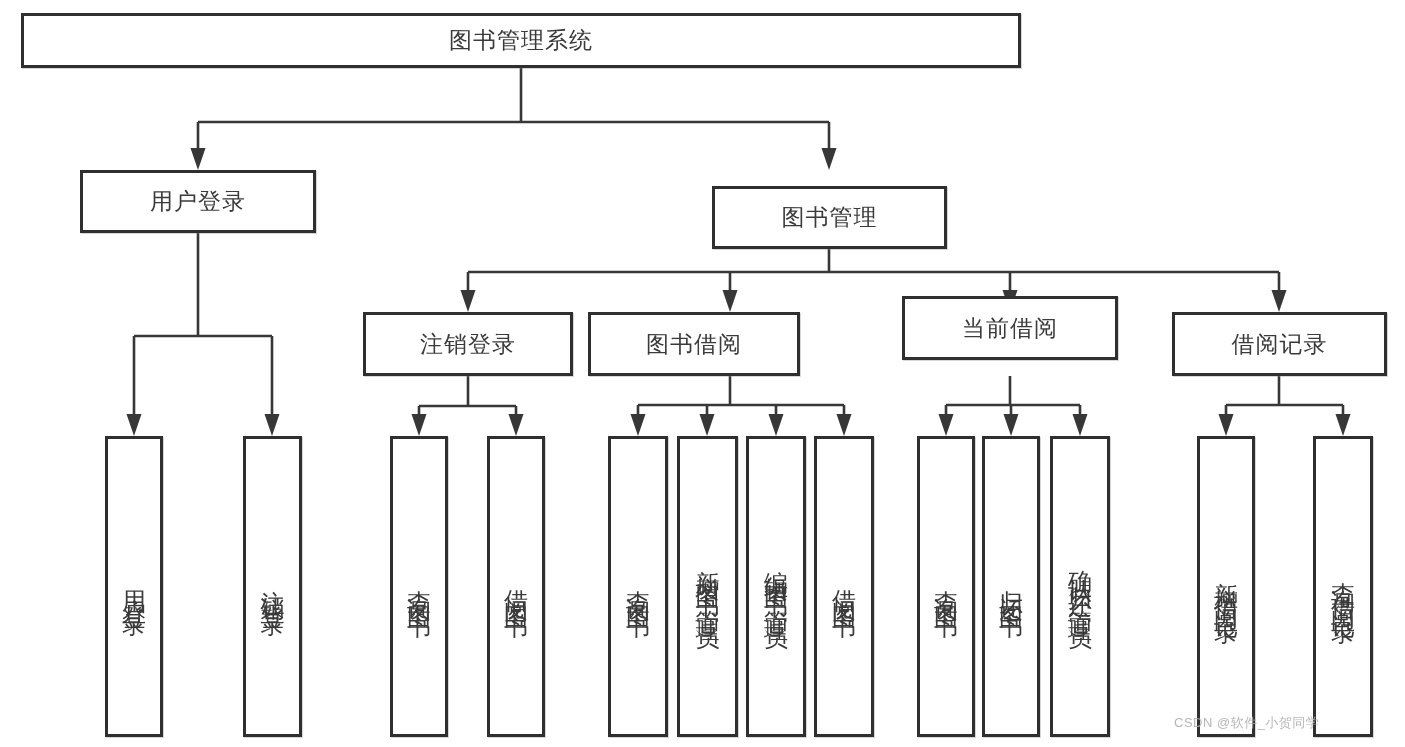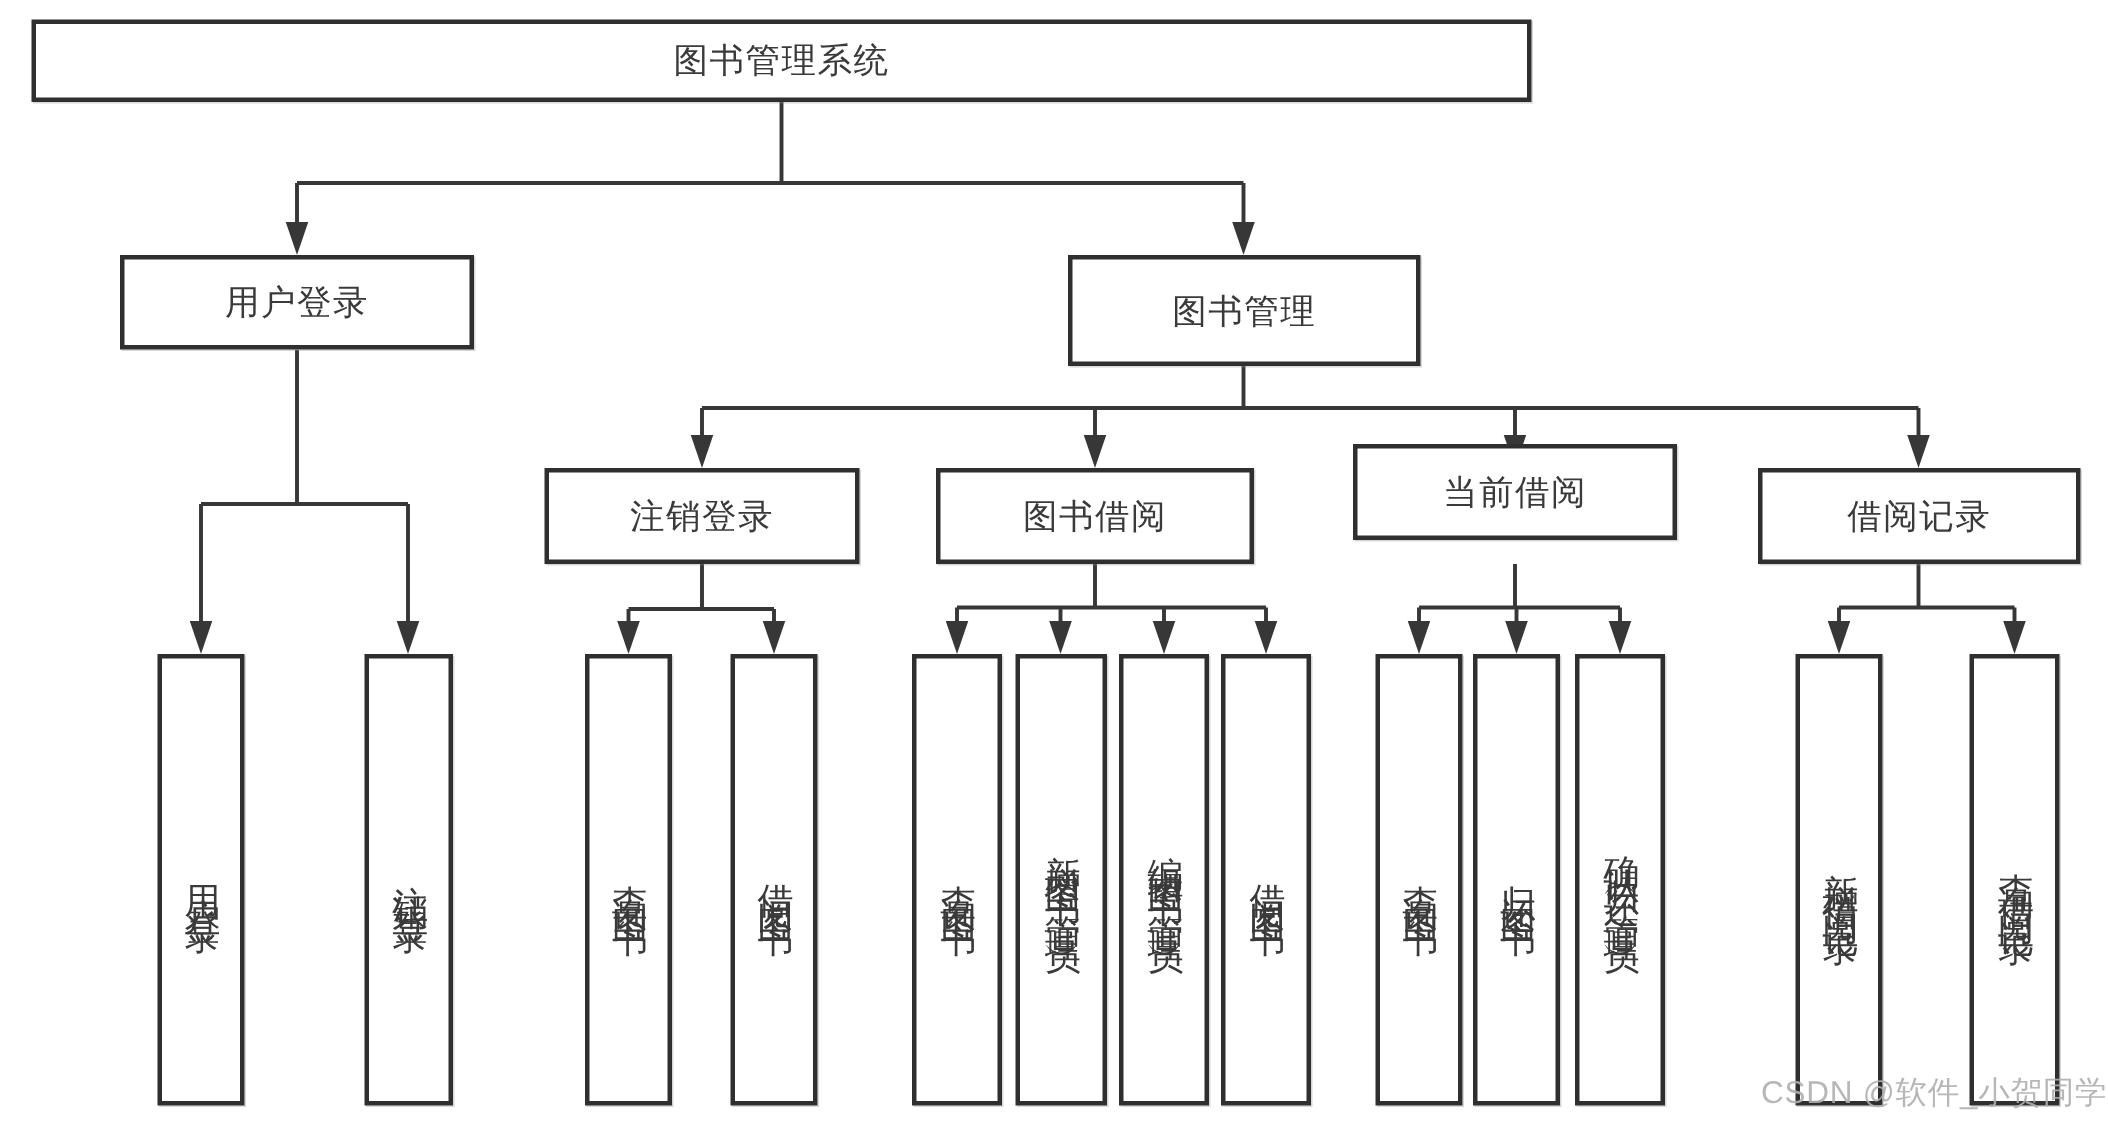--- a/index.html
+++ b/index.html
@@ -38,21 +38,21 @@
     text-orientation: mixed;
     font-size: 24px;
     letter-spacing: 8px;
     line-height: 1;
     white-space: nowrap;
   }
   .watermark {
     position: absolute;
     left: 1174px;
     top: 714px;
-    font-size: 21px;
+    font-size: 13px;
     color: rgba(175,175,175,0.9);
     white-space: nowrap;
     z-index: 10;
     letter-spacing: 0.5px;
   }
 </style>
 </head>
 <body>
 
 <div id="canvas">
@@ -97,28 +97,28 @@
     </g>
   </svg>
 
   <div class="node" style="left:21px;top:13px;width:1000px;height:55px">
     <span class="hlabel">图书管理系统</span>
   </div>
 
   <div class="node" style="left:80px;top:170px;width:236px;height:63px">
     <span class="hlabel">用户登录</span>
   </div>
-  <div class="node" style="left:712px;top:170px;width:235px;height:74px">
+  <div class="node" style="left:712px;top:186px;width:235px;height:63px">
     <span class="hlabel">图书管理</span>
   </div>
 
   <div class="node" style="left:363px;top:312px;width:210px;height:64px">
     <span class="hlabel">注销登录</span>
   </div>
-  <div class="node" style="left:624px;top:312px;width:212px;height:64px">
+  <div class="node" style="left:588px;top:312px;width:212px;height:64px">
     <span class="hlabel">图书借阅</span>
   </div>
   <div class="node" style="left:902px;top:296px;width:216px;height:64px">
     <span class="hlabel">当前借阅</span>
   </div>
   <div class="node" style="left:1172px;top:312px;width:215px;height:64px">
     <span class="hlabel">借阅记录</span>
   </div>
 
   <div class="node" style="left:105px;top:436px;width:58px;height:301px">

